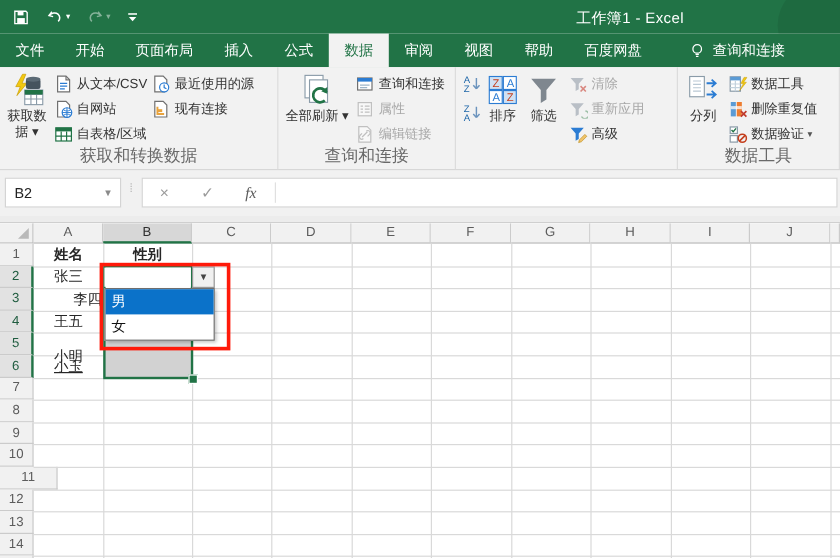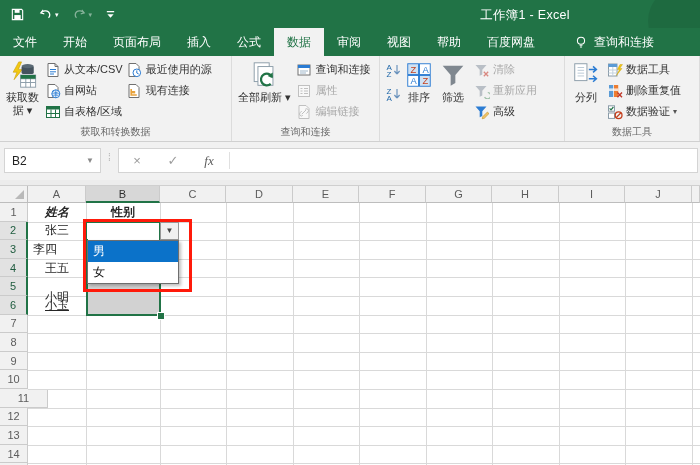--- a/index.html
+++ b/index.html
@@ -33,21 +33,21 @@
   .bigbtn{display:flex;flex-direction:column;align-items:center;flex:none;padding:1px 2px 0 2px;cursor:default;}
   .micon{display:inline-flex;}
   .biglbl{font-size:11px;line-height:13px;color:#333;text-align:center;margin-top:1px;white-space:nowrap;}
   .smallcol{display:flex;flex-direction:column;margin-left:3px;flex:none;}
   .smallbtn{display:flex;align-items:center;height:21px;font-size:11px;color:#333;white-space:nowrap;cursor:default;}
   .smallbtn.disabled{color:#a8a8a8;}
   .sicon{width:17px;height:16px;margin-right:3px;display:inline-flex;align-items:center;justify-content:center;flex:none;}
   .scaret{font-size:8px;color:#555;margin-left:3px;}
   .precol{display:flex;flex-direction:column;gap:7px;padding-top:2px;flex:none;}
   .preicon{width:18px;height:17px;display:flex;align-items:center;justify-content:center;cursor:default;}
-  .glabel{position:absolute;bottom:2px;left:0;right:0;text-align:center;font-size:10px;color:#696969;white-space:nowrap;}
+  .glabel{position:absolute;bottom:2px;left:0;right:0;text-align:center;font-size:14px;color:#696969;white-space:nowrap;}
 
   
   #fbar{position:absolute;left:0;top:142px;width:700px;height:38px;background:#f1f1f1;}
   #namebox{position:absolute;left:4px;top:6px;width:97px;height:25px;background:#fff;border:1px solid #d4d4d4;
            box-sizing:border-box;font-size:12px;color:#222;display:flex;align-items:center;padding-left:7px;}
   #namecaret{position:absolute;right:6px;font-size:8px;color:#8a8a8a;}
   #fdots{position:absolute;left:108px;top:10px;color:#b5b5b5;font-size:10px;letter-spacing:0;}
   #fxbox{position:absolute;left:118px;top:6px;width:580px;height:25px;background:#fff;border:1px solid #d4d4d4;
          box-sizing:border-box;display:flex;align-items:center;}
   .fxbtn{width:36px;text-align:center;font-size:13px;color:#9b9b9b;cursor:default;}
@@ -474,24 +474,24 @@
       <div class="hline" style="position: absolute; left: 28px; top: 128.6px; width: 672px; height: 1px;"></div>
       <div class="hline" style="position: absolute; left: 28px; top: 147.2px; width: 672px; height: 1px;"></div>
       <div class="hline" style="position: absolute; left: 28px; top: 165.8px; width: 672px; height: 1px;"></div>
       <div class="hline" style="position: absolute; left: 28px; top: 184.4px; width: 672px; height: 1px;"></div>
       <div class="hline" style="position: absolute; left: 28px; top: 203px; width: 672px; height: 1px;"></div>
       <div class="hline" style="position: absolute; left: 28px; top: 221.6px; width: 672px; height: 1px;"></div>
       <div class="hline" style="position: absolute; left: 28px; top: 240.2px; width: 672px; height: 1px;"></div>
       <div class="hline" style="position: absolute; left: 28px; top: 258.8px; width: 672px; height: 1px;"></div>
       <div class="hline" style="position: absolute; left: 28px; top: 277.4px; width: 672px; height: 1px;"></div>
       <div id="grayfill" style="position: absolute; left: 87px; top: 54.2px; width: 72px; height: 74.4px;"></div>
-      <div class="cellText bold" style="position: absolute; left: 28px; top: 17px; width: 58px; height: 18.6px; font-style: italic;">姓名</div>
+      <div class="cellText bold" style="position: absolute; left: 28px; top: 17px; width: 58px; height: 18.6px;">姓名</div>
       <div class="cellText bold" style="position: absolute; left: 86px; top: 17px; width: 74px; height: 18.6px;">性别</div>
       <div class="cellText" style="position: absolute; left: 28px; top: 35.6px; width: 58px; height: 18.6px;">张三</div>
-      <div class="cellText" style="position: absolute; left: 16px; top: 54.2px; width: 58px; height: 18.6px;">李四</div>
+      <div class="cellText" style="position: absolute; left: 44px; top: 54.2px; width: 58px; height: 18.6px;">李四</div>
       <div class="cellText" style="position: absolute; left: 28px; top: 72.8px; width: 58px; height: 18.6px;">王五</div>
       <div class="cellText" style="position: absolute; left: 28px; top: 91.4px; width: 58px; height: 18.6px; margin-top: 11px;">小明</div>
       <div class="cellText" style="position: absolute; left: 28px; top: 110px; width: 58px; height: 18.6px; text-decoration: underline;">小玉</div>
       <div id="selborder" style="position: absolute; left: 85.5px; top: 34.6px; width: 75px; height: 95px;"></div>
       <div id="activecell" style="position: absolute; left: 87px; top: 36.6px; width: 72px; height: 16.6px;"></div>
       <div id="dropbtn" style="position: absolute; left: 160px; top: 36.1px; width: 19px; height: 17.6px;">▼</div>
       <div id="droplist" style="position: absolute; left: 87px; top: 54.2px; width: 92px; height: 44px;">
         <div class="opt sel">男</div>
         <div class="opt">女</div>
       </div>

